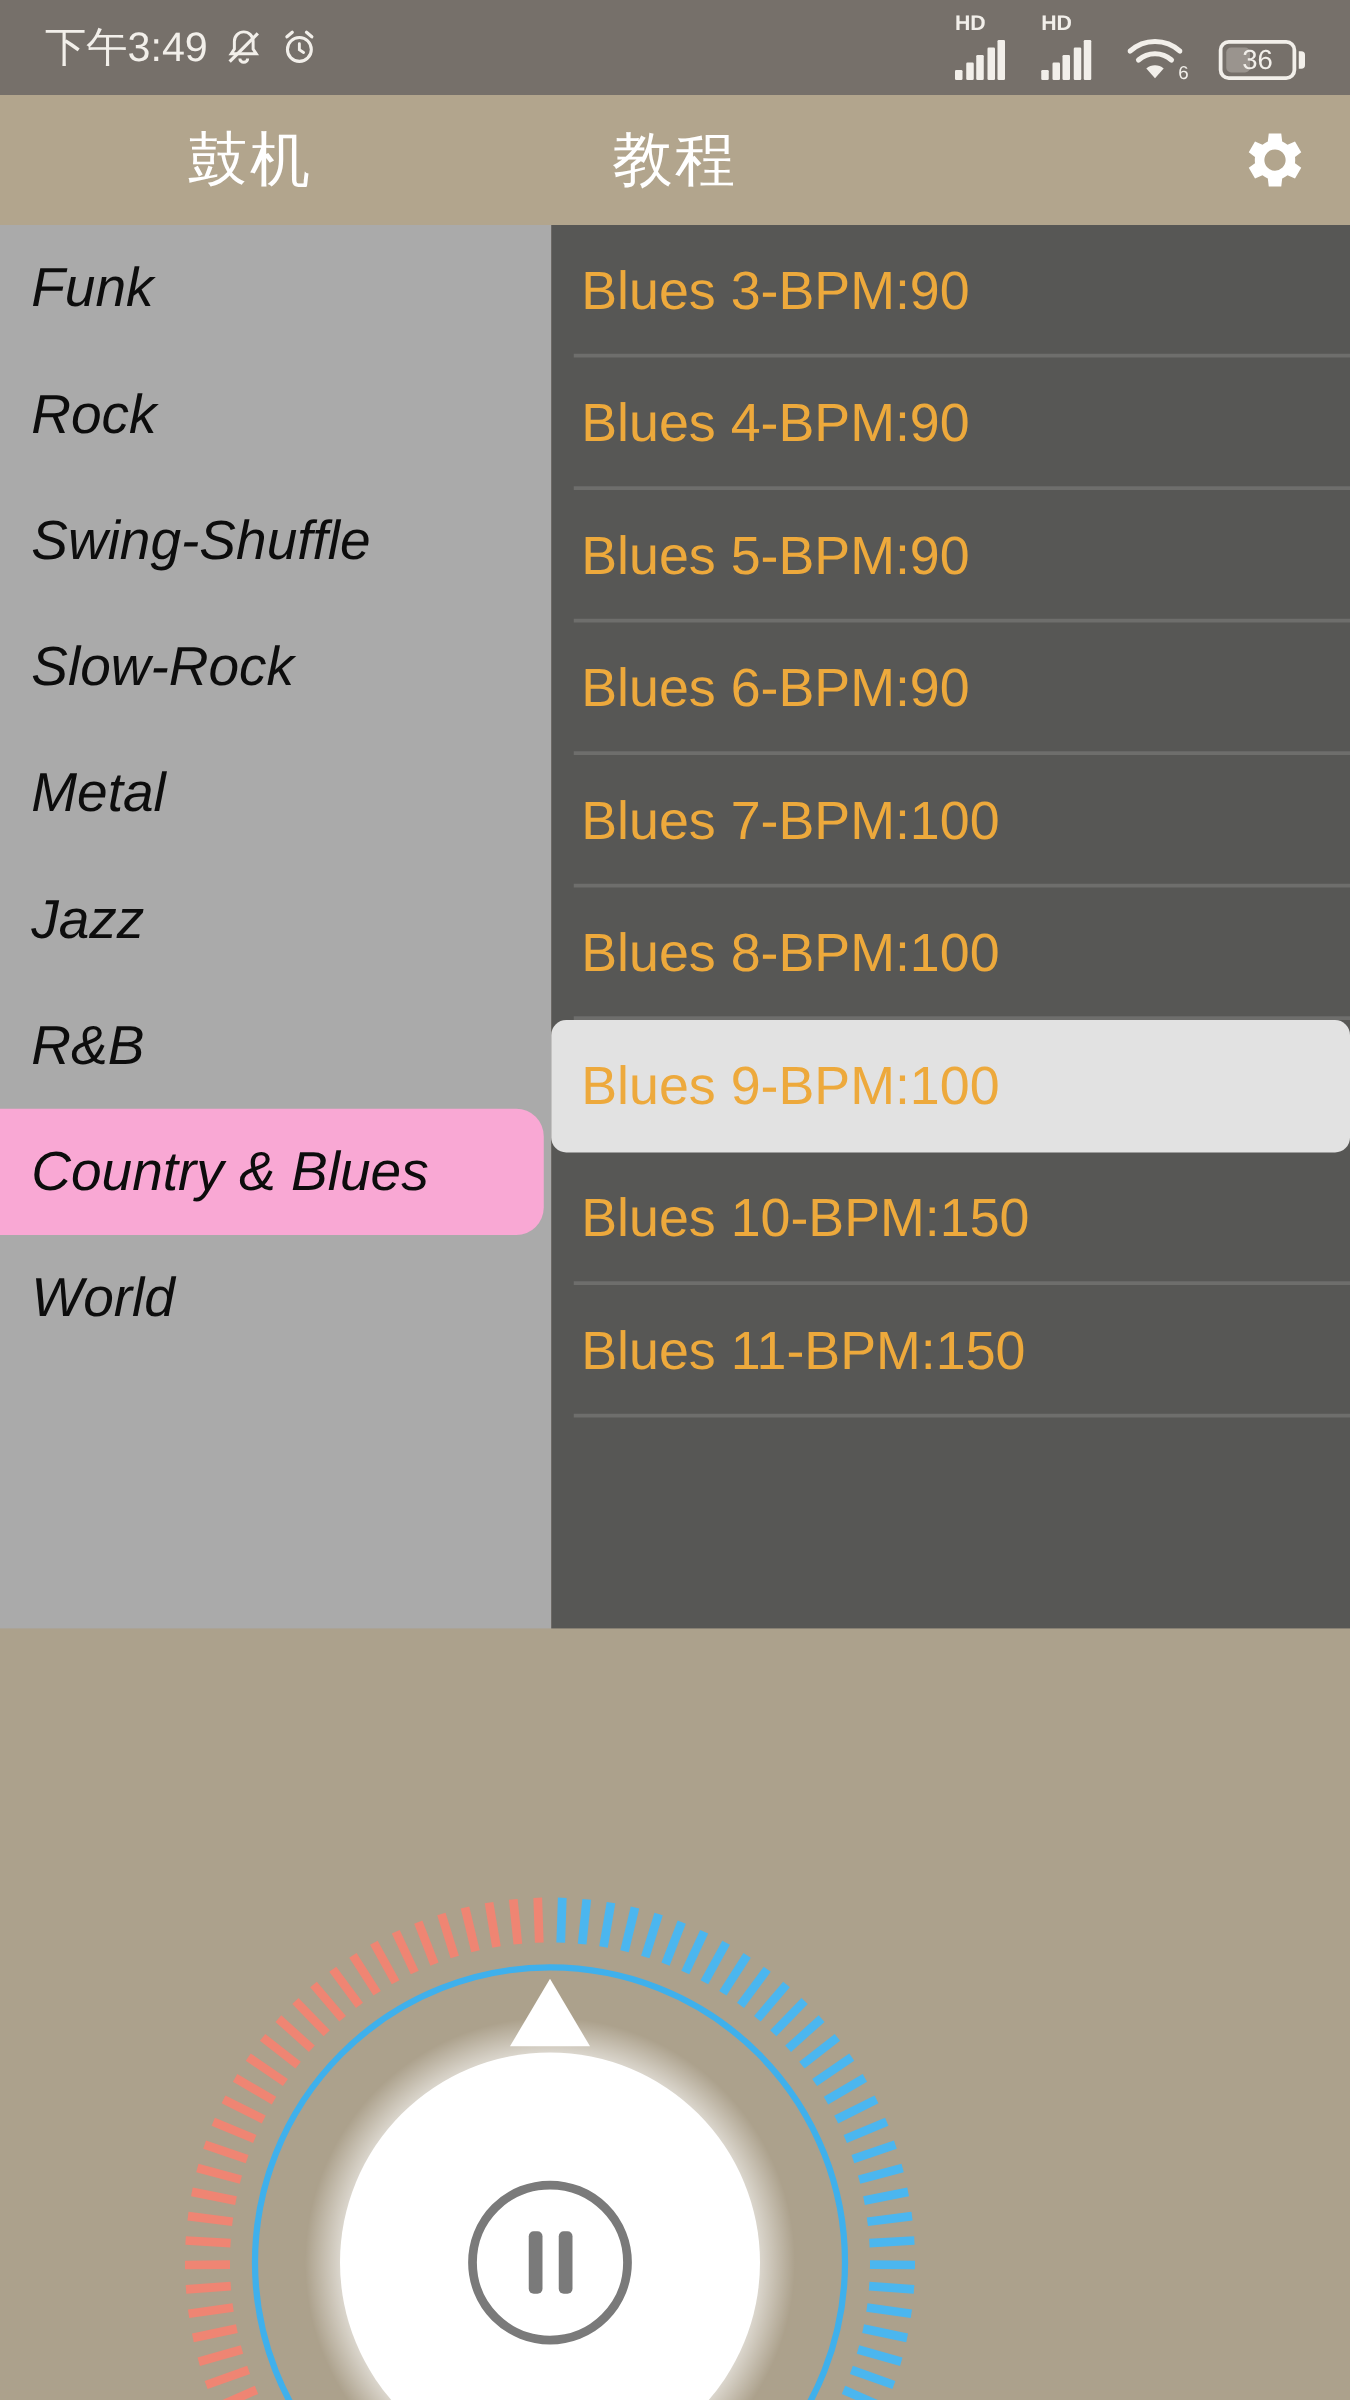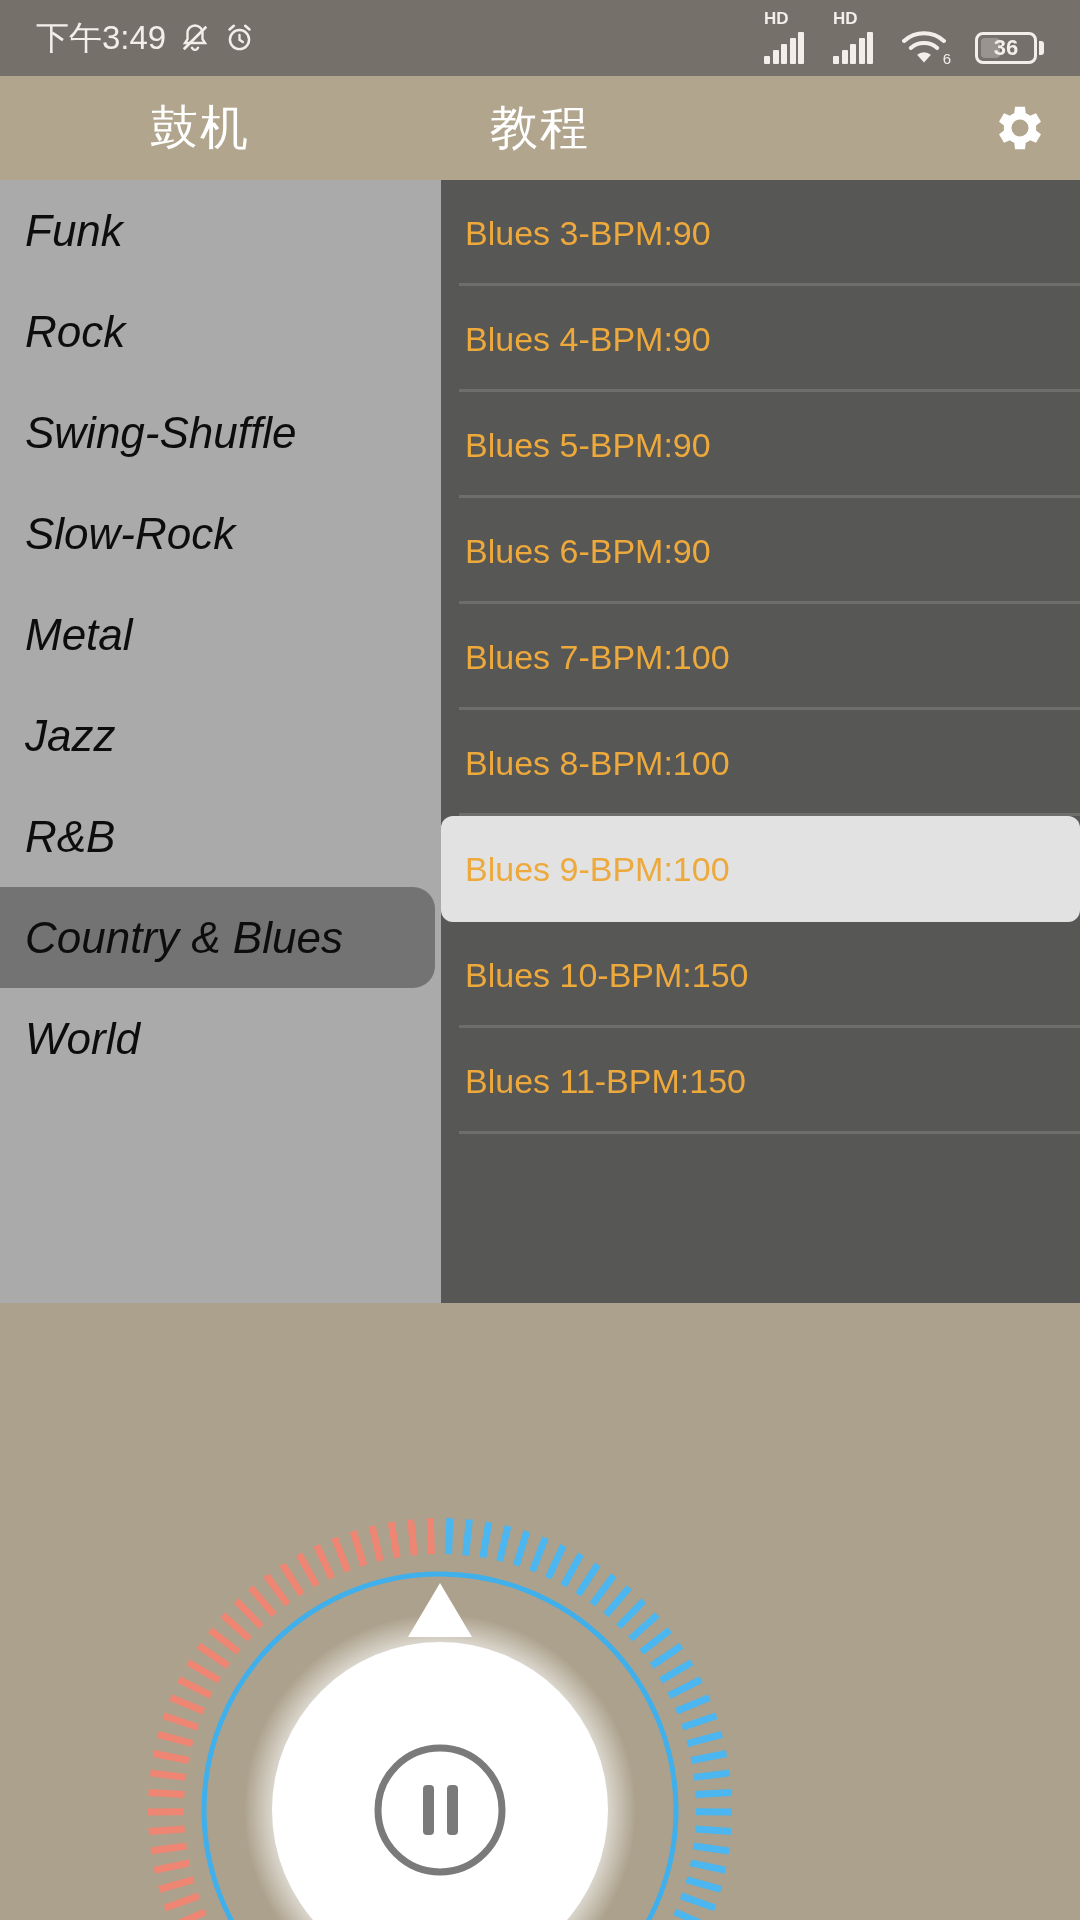--- a/index.html
+++ b/index.html
@@ -37,21 +37,21 @@
 
   .battery{ position:relative; display:flex; align-items:center; }
   .batt-body{
     width:62px; height:32px; border:3px solid #F2EFEA; border-radius:8px;
     position:relative; display:flex; align-items:center; justify-content:center;
   }
   .batt-fill{
     position:absolute; left:3px; top:3px; bottom:3px; width:34%;
     background:#9A948E; border-radius:4px;
   }
-  .batt-num{ position:relative; color:#F2EFEA; font-size:22px; font-weight:bold; line-height:1; }
+  .batt-num{ position:relative; color:#F2EFEA; font-size:22px; font-weight:normal; line-height:1; }
   .batt-cap{ width:5px; height:14px; background:#F2EFEA; border-radius:0 3px 3px 0; margin-left:2px; }
 
   
   .appbar{
     position:absolute; left:0; top:76px; width:1080px; height:104px;
     background:#B2A58D;
   }
   .tab{
     position:absolute; top:0; height:104px;
     display:flex; align-items:center; justify-content:center;
@@ -77,35 +77,35 @@
   }
   .cat{
     position:relative; height:101px;
     display:flex; align-items:center;
     padding-left:25px;
     font-size:44px; color:#0D0D0D;
     cursor:pointer;
     font-style:italic;
   }
   .cat.selected{
-    background:#737373;
+    background:#f9a8d4;
     border-radius:0 22px 22px 0;
     margin-right:6px;
     text-align:right;
   }
 
   .preset-panel{
     position:absolute; left:441px; top:0; width:639px; height:1123px;
     background:#575755;
   }
   .preset{
     position:relative; height:106px;
     display:flex; align-items:center;
     padding-left:24px;
-    font-size:34px; color:#EDA93C;
+    font-size:43px; color:#EDA93C;
     cursor:pointer;
   }
   .preset:after{
     content:""; position:absolute; left:18px; right:0; bottom:0;
     height:3px; background:#6E6E6C;
   }
   .preset.selected{
     background:#E2E2E2;
     border-radius:12px;
     z-index:2;

